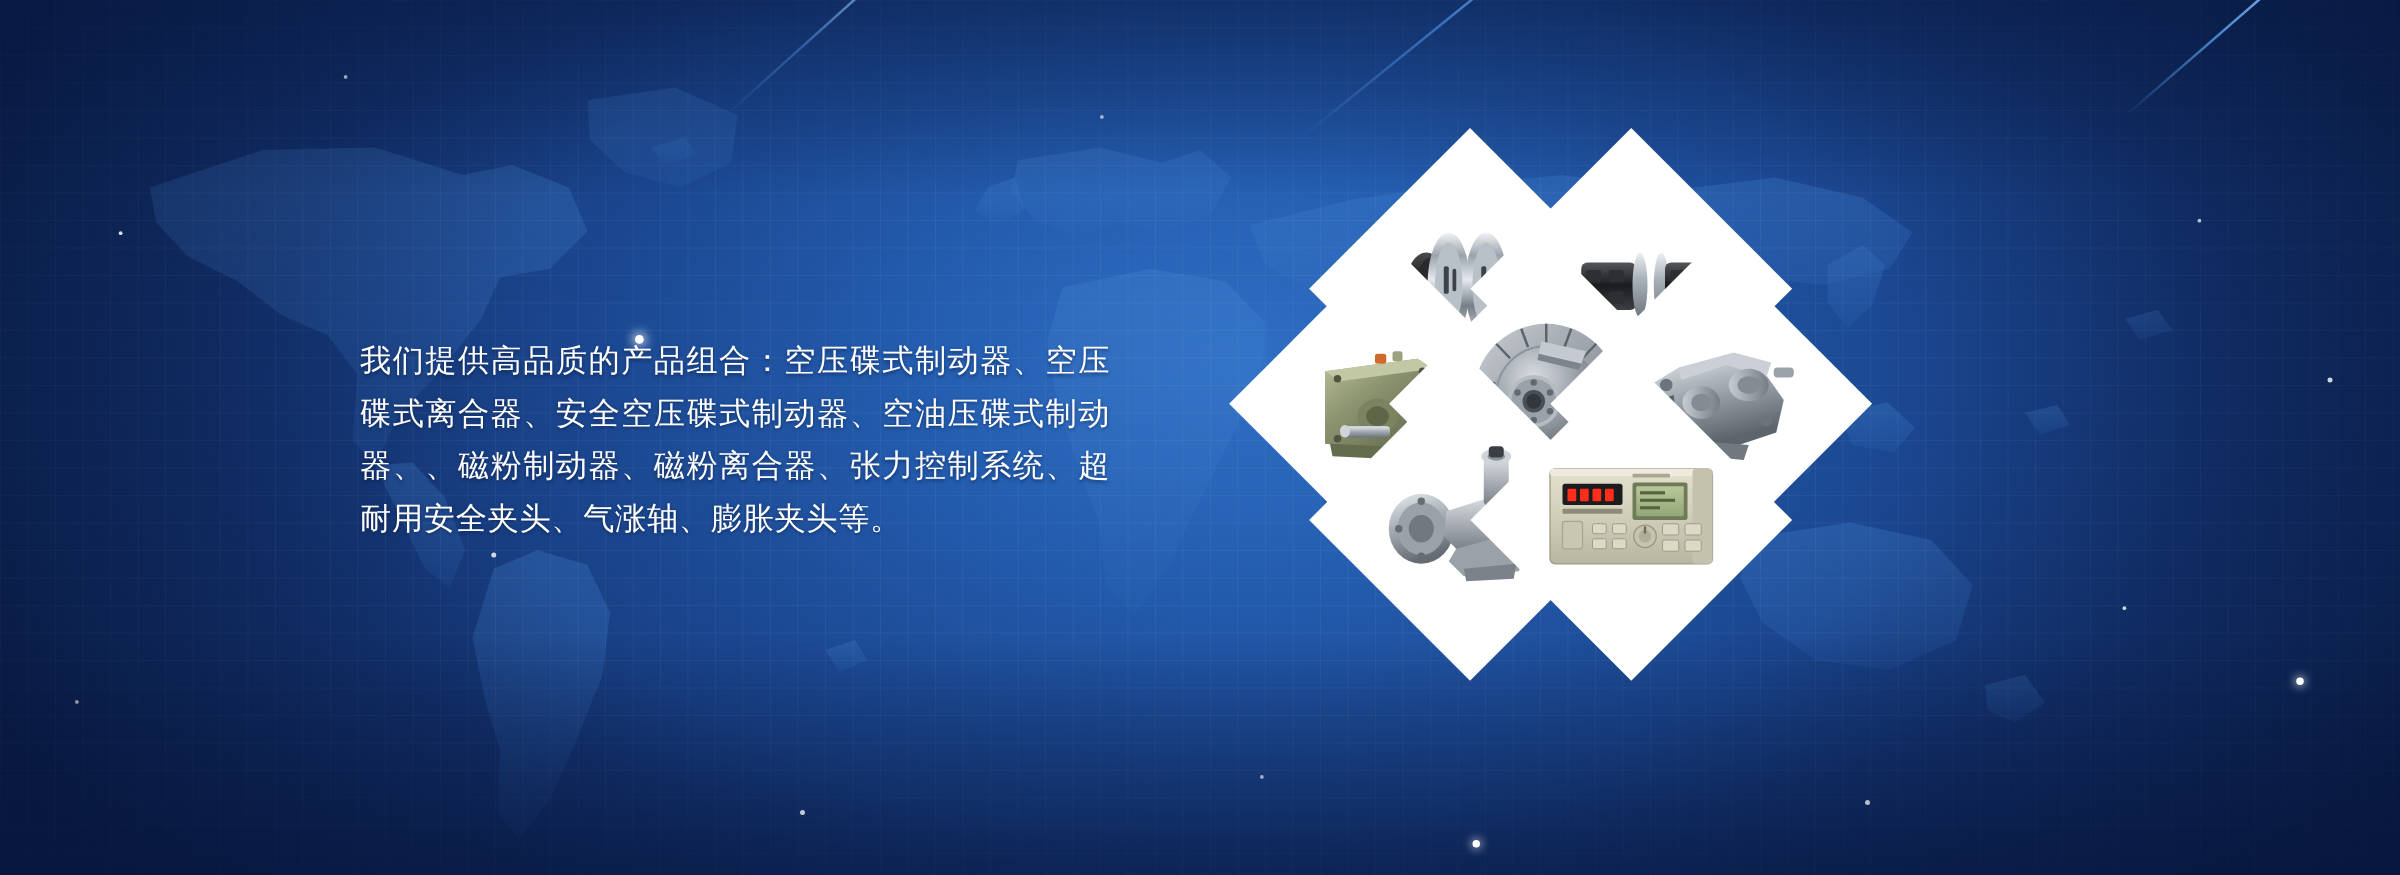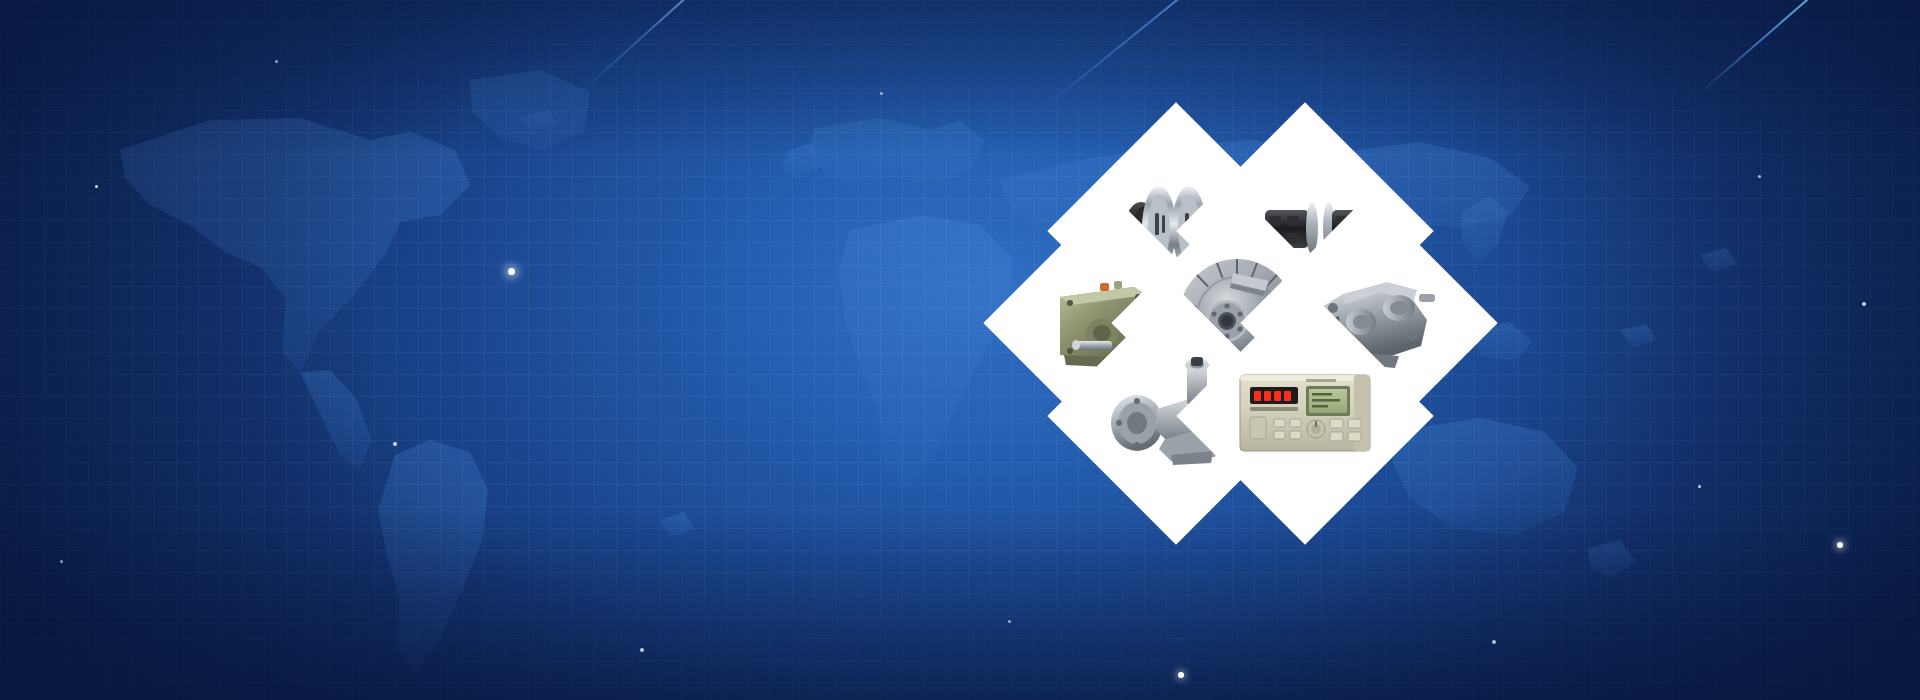--- a/index.html
+++ b/index.html
@@ -213,20 +213,23 @@
   <div class="star" style="left:1698px;top:485px; width:3px;  height:3px;  opacity:.8;"></div>
   <div class="star" style="left:1837px;top:542px; width:6px;  height:6px;  box-shadow:0 0 7px 2px rgba(255,255,255,.5);"></div>
   <div class="star" style="left:1862px;top:302px; width:4px;  height:4px;  opacity:.8;"></div>
   <div class="star" style="left:1758px;top:175px; width:3px;  height:3px;  opacity:.7;"></div>
   <div class="star" style="left:275px; top:60px;  width:3px;  height:3px;  opacity:.6;"></div>
   <div class="star" style="left:1008px;top:620px; width:3px;  height:3px;  opacity:.6;"></div>
   <div class="star" style="left:1492px;top:640px; width:4px;  height:4px;  opacity:.7;"></div>
   <div class="star" style="left:60px;  top:560px; width:3px;  height:3px;  opacity:.55;"></div>
   <div class="star" style="left:880px; top:92px;  width:3px;  height:3px;  opacity:.6;"></div>
 
+  <div class="copy">
+    <p>我们提供高品质的产品组合：空压碟式制动器、空压碟式离合器、安全空压碟式制动器、空油压碟式制动器、、磁粉制动器、磁粉离合器、张力控制系统、超耐用安全夹头、气涨轴、膨胀夹头等。</p>
+  </div>
 
   <div class="diamonds">
 
     <div class="dia d-top-left">
       <div class="inner">
         <svg width="150" height="120" viewBox="0 0 150 120" xmlns="http://www.w3.org/2000/svg">
           <defs>
             <linearGradient id="chrome1" x1="0" y1="0" x2="0" y2="1">
               <stop offset="0%" stop-color="#f2f4f6"></stop>
                 <stop offset="22%" stop-color="#9aa3ac"></stop>

